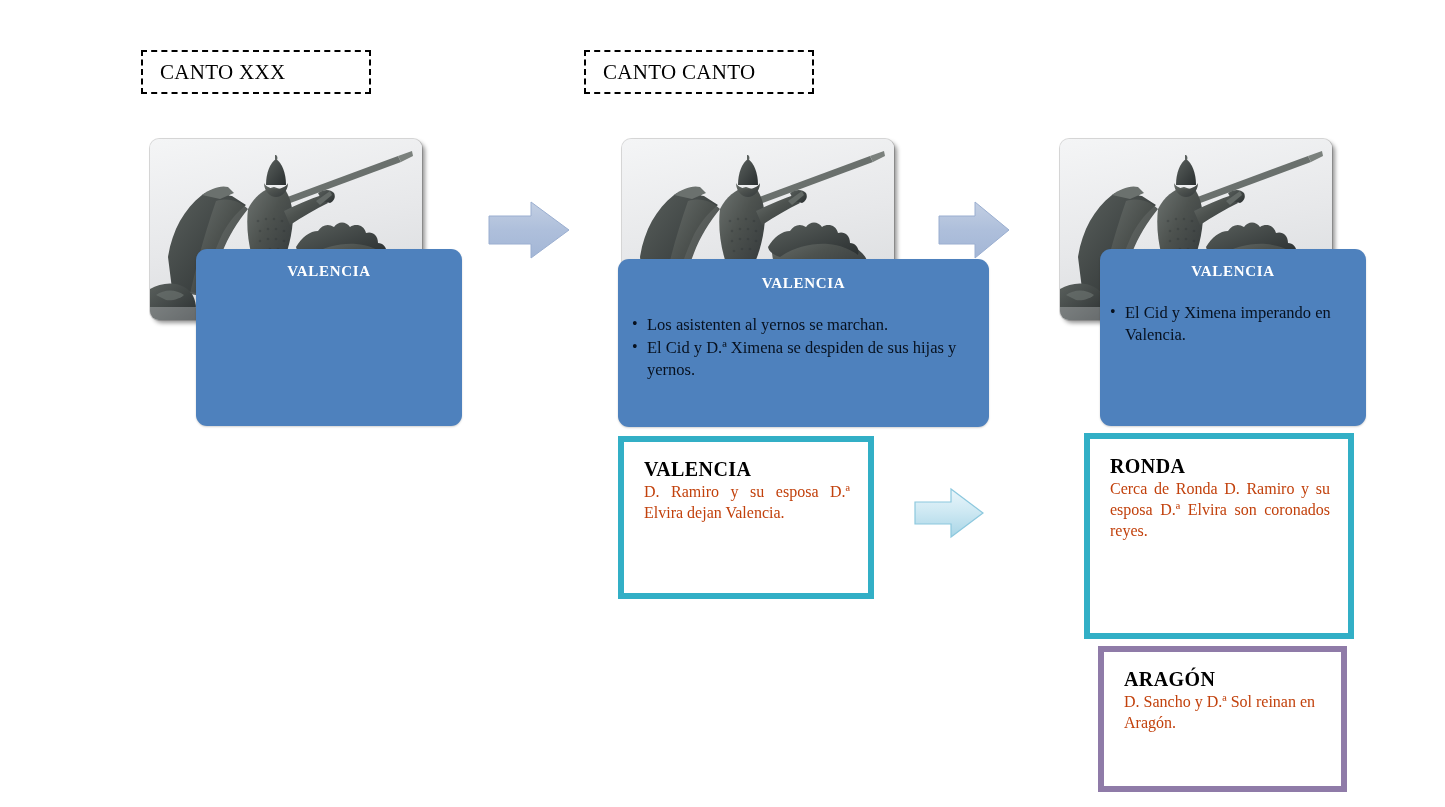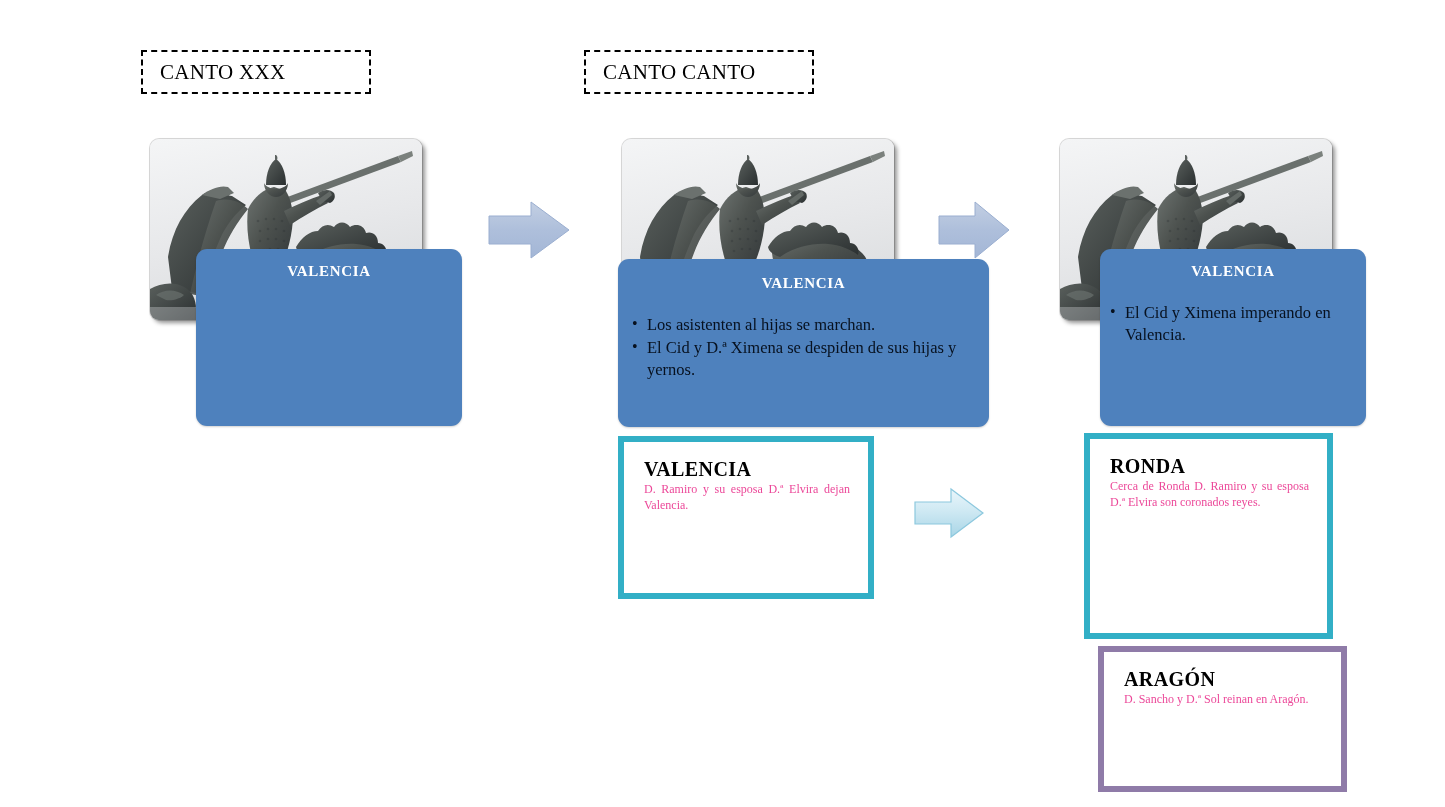--- a/index.html
+++ b/index.html
@@ -128,31 +128,31 @@
   .card.purple { border: 6px solid #8F7BA8; }
   .card-title {
     font-weight: bold;
     font-size: 20px;
     color: #000000;
     letter-spacing: 0.4px;
     margin: 0 0 1px 0;
     font-family: "Liberation Serif", "DejaVu Serif", serif;
   }
   .card-body {
-    font-size: 12px;
-    color: #ec4899;
+    font-size: 16px;
+    color: #c2410c;
     line-height: 1.3;
     text-align: justify;
     margin: 0;
     font-family: "Liberation Serif", "DejaVu Serif", serif;
   }
   .card-body.nojustify { text-align: left; }
 
   #card-valencia { left: 618px; top: 436px; width: 256px; height: 163px; }
-  #card-ronda    { left: 1084px; top: 433px; width: 249px; height: 206px; }
+  #card-ronda    { left: 1084px; top: 433px; width: 270px; height: 206px; }
   #card-aragon   { left: 1086px; top: 646px; width: 249px; height: 146px; margin-left: 12px; }
 
   
   .arrow { position: absolute; }
   .arrow svg { display: block; }
   #arrow-1 { left: 487px; top: 200px; width: 84px; height: 60px; }
   #arrow-2 { left: 937px; top: 200px; width: 74px; height: 60px; }
   #arrow-3 { left: 913px; top: 487px; width: 72px; height: 52px; }
 </style>
 </head>
@@ -378,21 +378,21 @@
     </svg>
   </div>
 
   <div class="blue-box" id="blue-1">
     <div class="blue-title">VALENCIA</div>
   </div>
 
   <div class="blue-box" id="blue-2">
     <div class="blue-title">VALENCIA</div>
     <ul class="blue-list">
-      <li>Los asistenten al hijas se marchan.</li>
+      <li>Los asistenten al yernos se marchan.</li>
       <li> El Cid y D.ª Ximena se despiden de sus hijas y yernos.</li>
     </ul>
   </div>
 
   <div class="blue-box" id="blue-3">
     <div class="blue-title">VALENCIA</div>
     <ul class="blue-list">
       <li>El Cid y Ximena imperando en Valencia.</li>
     </ul>
   </div>

